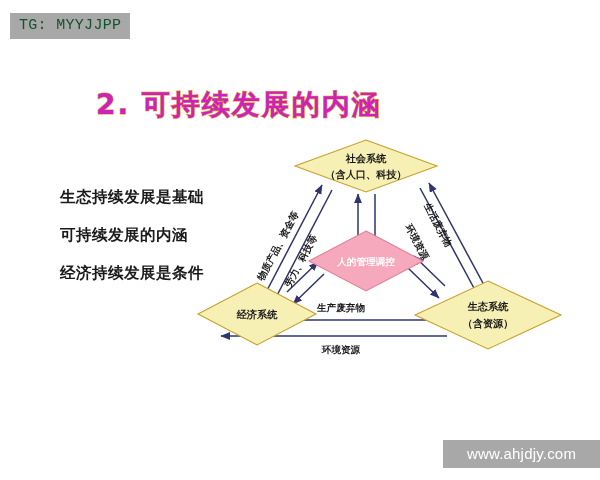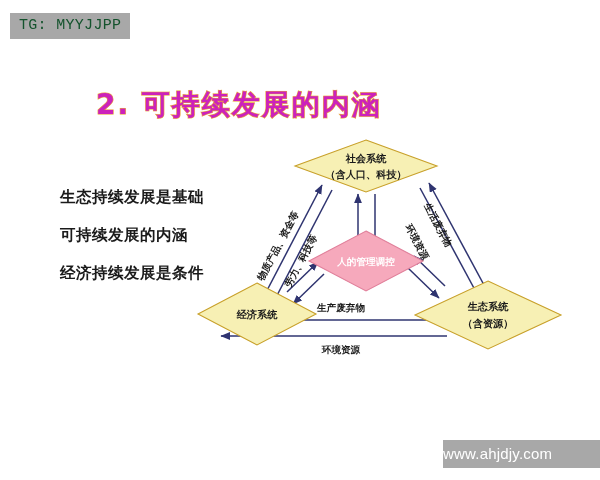--- a/index.html
+++ b/index.html
@@ -42,21 +42,21 @@
   .watermark {
     position: absolute;
     left: 443px;
     top: 440px;
     width: 157px;
     height: 28px;
     background: #a8a8a8;
     color: #ffffff;
     font-size: 15px;
     line-height: 28px;
-    text-align: left;
+    text-align: center;
     font-family: "Liberation Sans", sans-serif;
     letter-spacing: 0.2px;
   }
 
   
   .slide-title {
     position: absolute;
     left: 96px;
     top: 86px;
     font-size: 28px;

